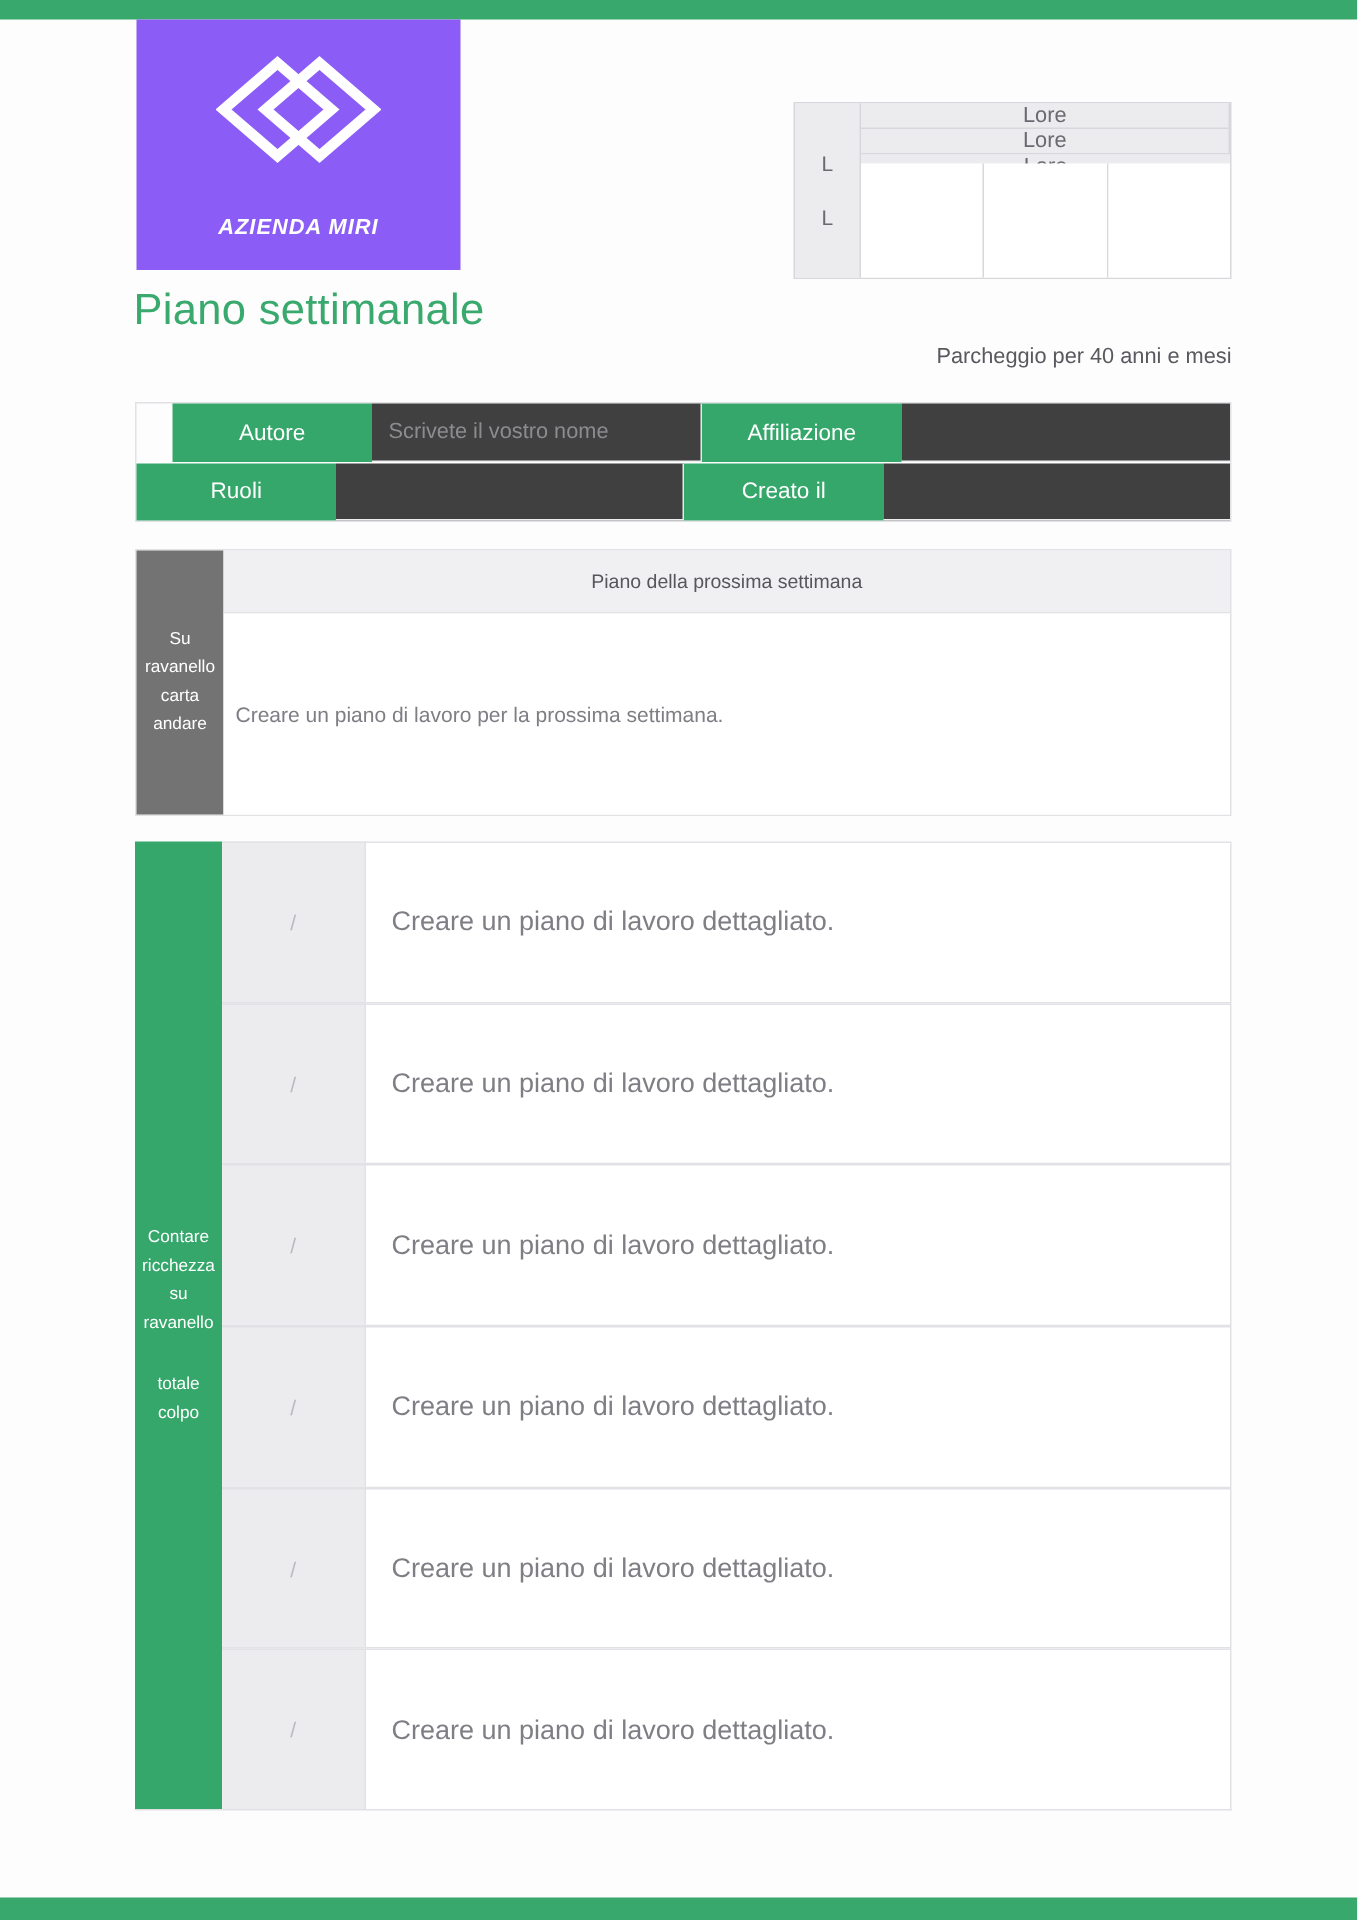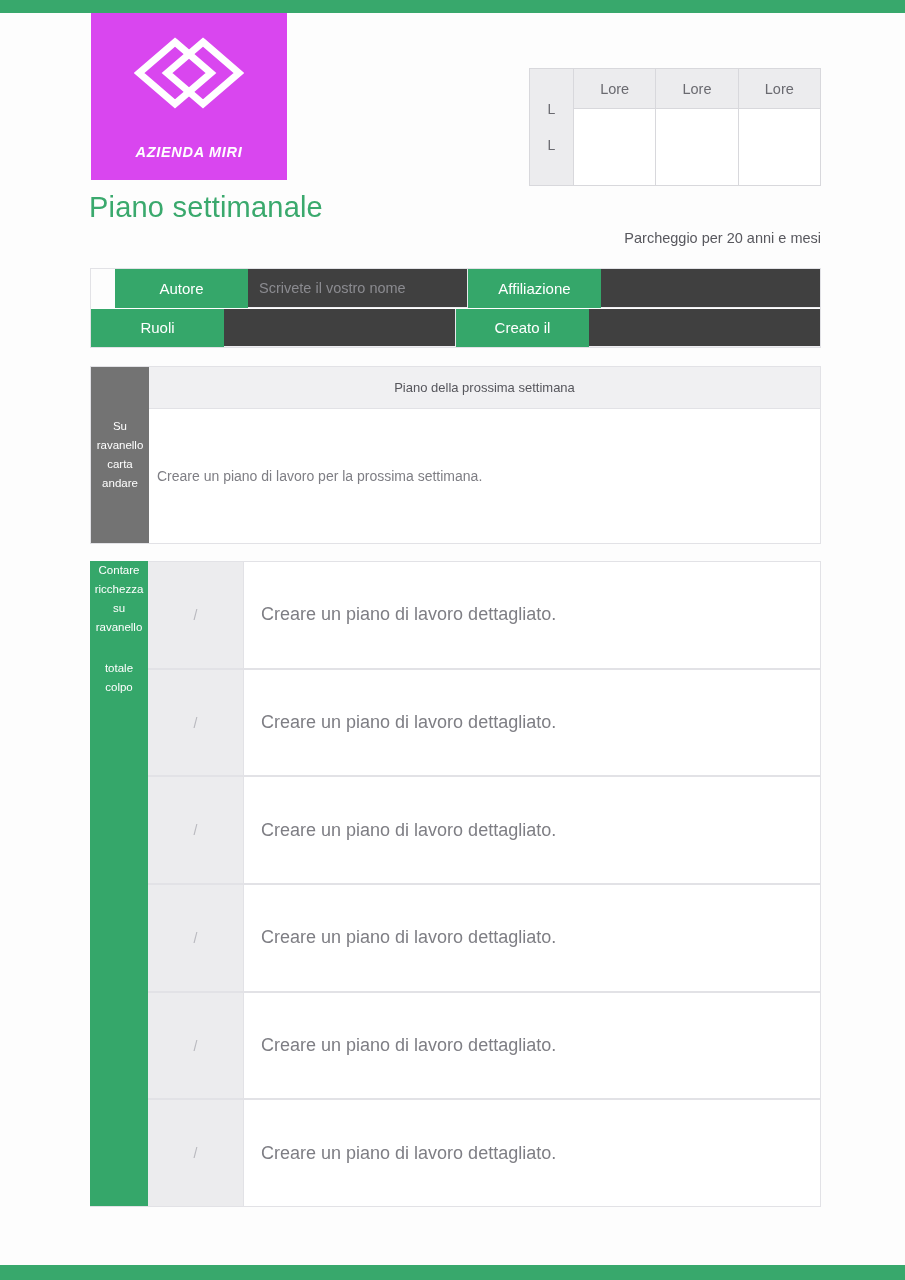--- a/index.html
+++ b/index.html
@@ -25,22 +25,22 @@
   }
   .bar-bottom {
     position: absolute; left: 0; top: 1265px;
     width: 905px; height: 15px;
     background: #38a86c;
   }
 
   
   .logo-block {
     position: absolute; left: 91px; top: 13px;
-    width: 196px; height: 167px;
-    background: #d946ef;
+    width: 216px; height: 167px;
+    background: #8b5cf6;
     display: flex;
     flex-direction: column;
     align-items: center;
     justify-content: center;
     gap: 20px;
   }
   .logo-mark { width: 110px; height: 78px; display: block; }
   .logo-text {
     margin-top: 12px;
     color: #ffffff;
@@ -63,21 +63,21 @@
     border-right: 1px solid #d8d8dc;
     display: flex;
     flex-direction: column;
     align-items: center;
     justify-content: center;
     gap: 20px;
     color: #6a6a70;
     font-size: 14px;
   }
   .mini-right { flex: 1; display: flex; flex-direction: column; }
-  .mini-head { display: flex; height: 40px; }
+  .mini-head { display: flex; height: 40px; flex-direction: column; }
   .mini-body { display: flex; flex: 1; }
   .mini-head .cell {
     flex: 1;
     background: #ececee;
     border-right: 1px solid #d8d8dc;
     border-bottom: 1px solid #d8d8dc;
     display: flex; align-items: center; justify-content: center;
     color: #6a6a70; font-size: 14.5px;
   }
   .mini-body .cell {
@@ -173,21 +173,21 @@
     border-bottom: 1px solid #e2e2e6;
   }
   .detail-side {
     width: 58px;
     background: #35a76a;
     color: #ffffff;
     font-size: 11.5px;
     line-height: 19px;
     text-align: center;
     display: flex; flex-direction: column;
-    align-items: center; 
+    align-items: center; justify-content: center;
     padding: 0 1px;
   }
   .detail-side .gap { height: 22px; }
   .detail-rows { flex: 1; display: flex; flex-direction: column; }
   .detail-row { flex: 1; display: flex; border-bottom: 1px solid #e2e2e6; }
   .detail-row:last-child { border-bottom: none; }
   .detail-mark {
     width: 96px;
     background: #ececee;
     border-right: 1px solid #e2e2e6;
@@ -234,21 +234,21 @@
       </div>
       <div class="mini-body">
         <div class="cell"></div>
         <div class="cell"></div>
         <div class="cell"></div>
       </div>
     </div>
   </div>
 
   <div class="title">Piano settimanale</div>
-  <div class="subtitle">Parcheggio per 20 anni e mesi</div>
+  <div class="subtitle">Parcheggio per 40 anni e mesi</div>
 
   <div class="info-table">
     <div class="info-row">
       <div class="info-lbl">Autore</div>
       <div class="info-val">Scrivete il vostro nome</div>
       <div class="info-lbl">Affiliazione</div>
       <div class="info-val second"></div>
     </div>
     <div class="info-row">
       <div class="info-lbl">Ruoli</div>

